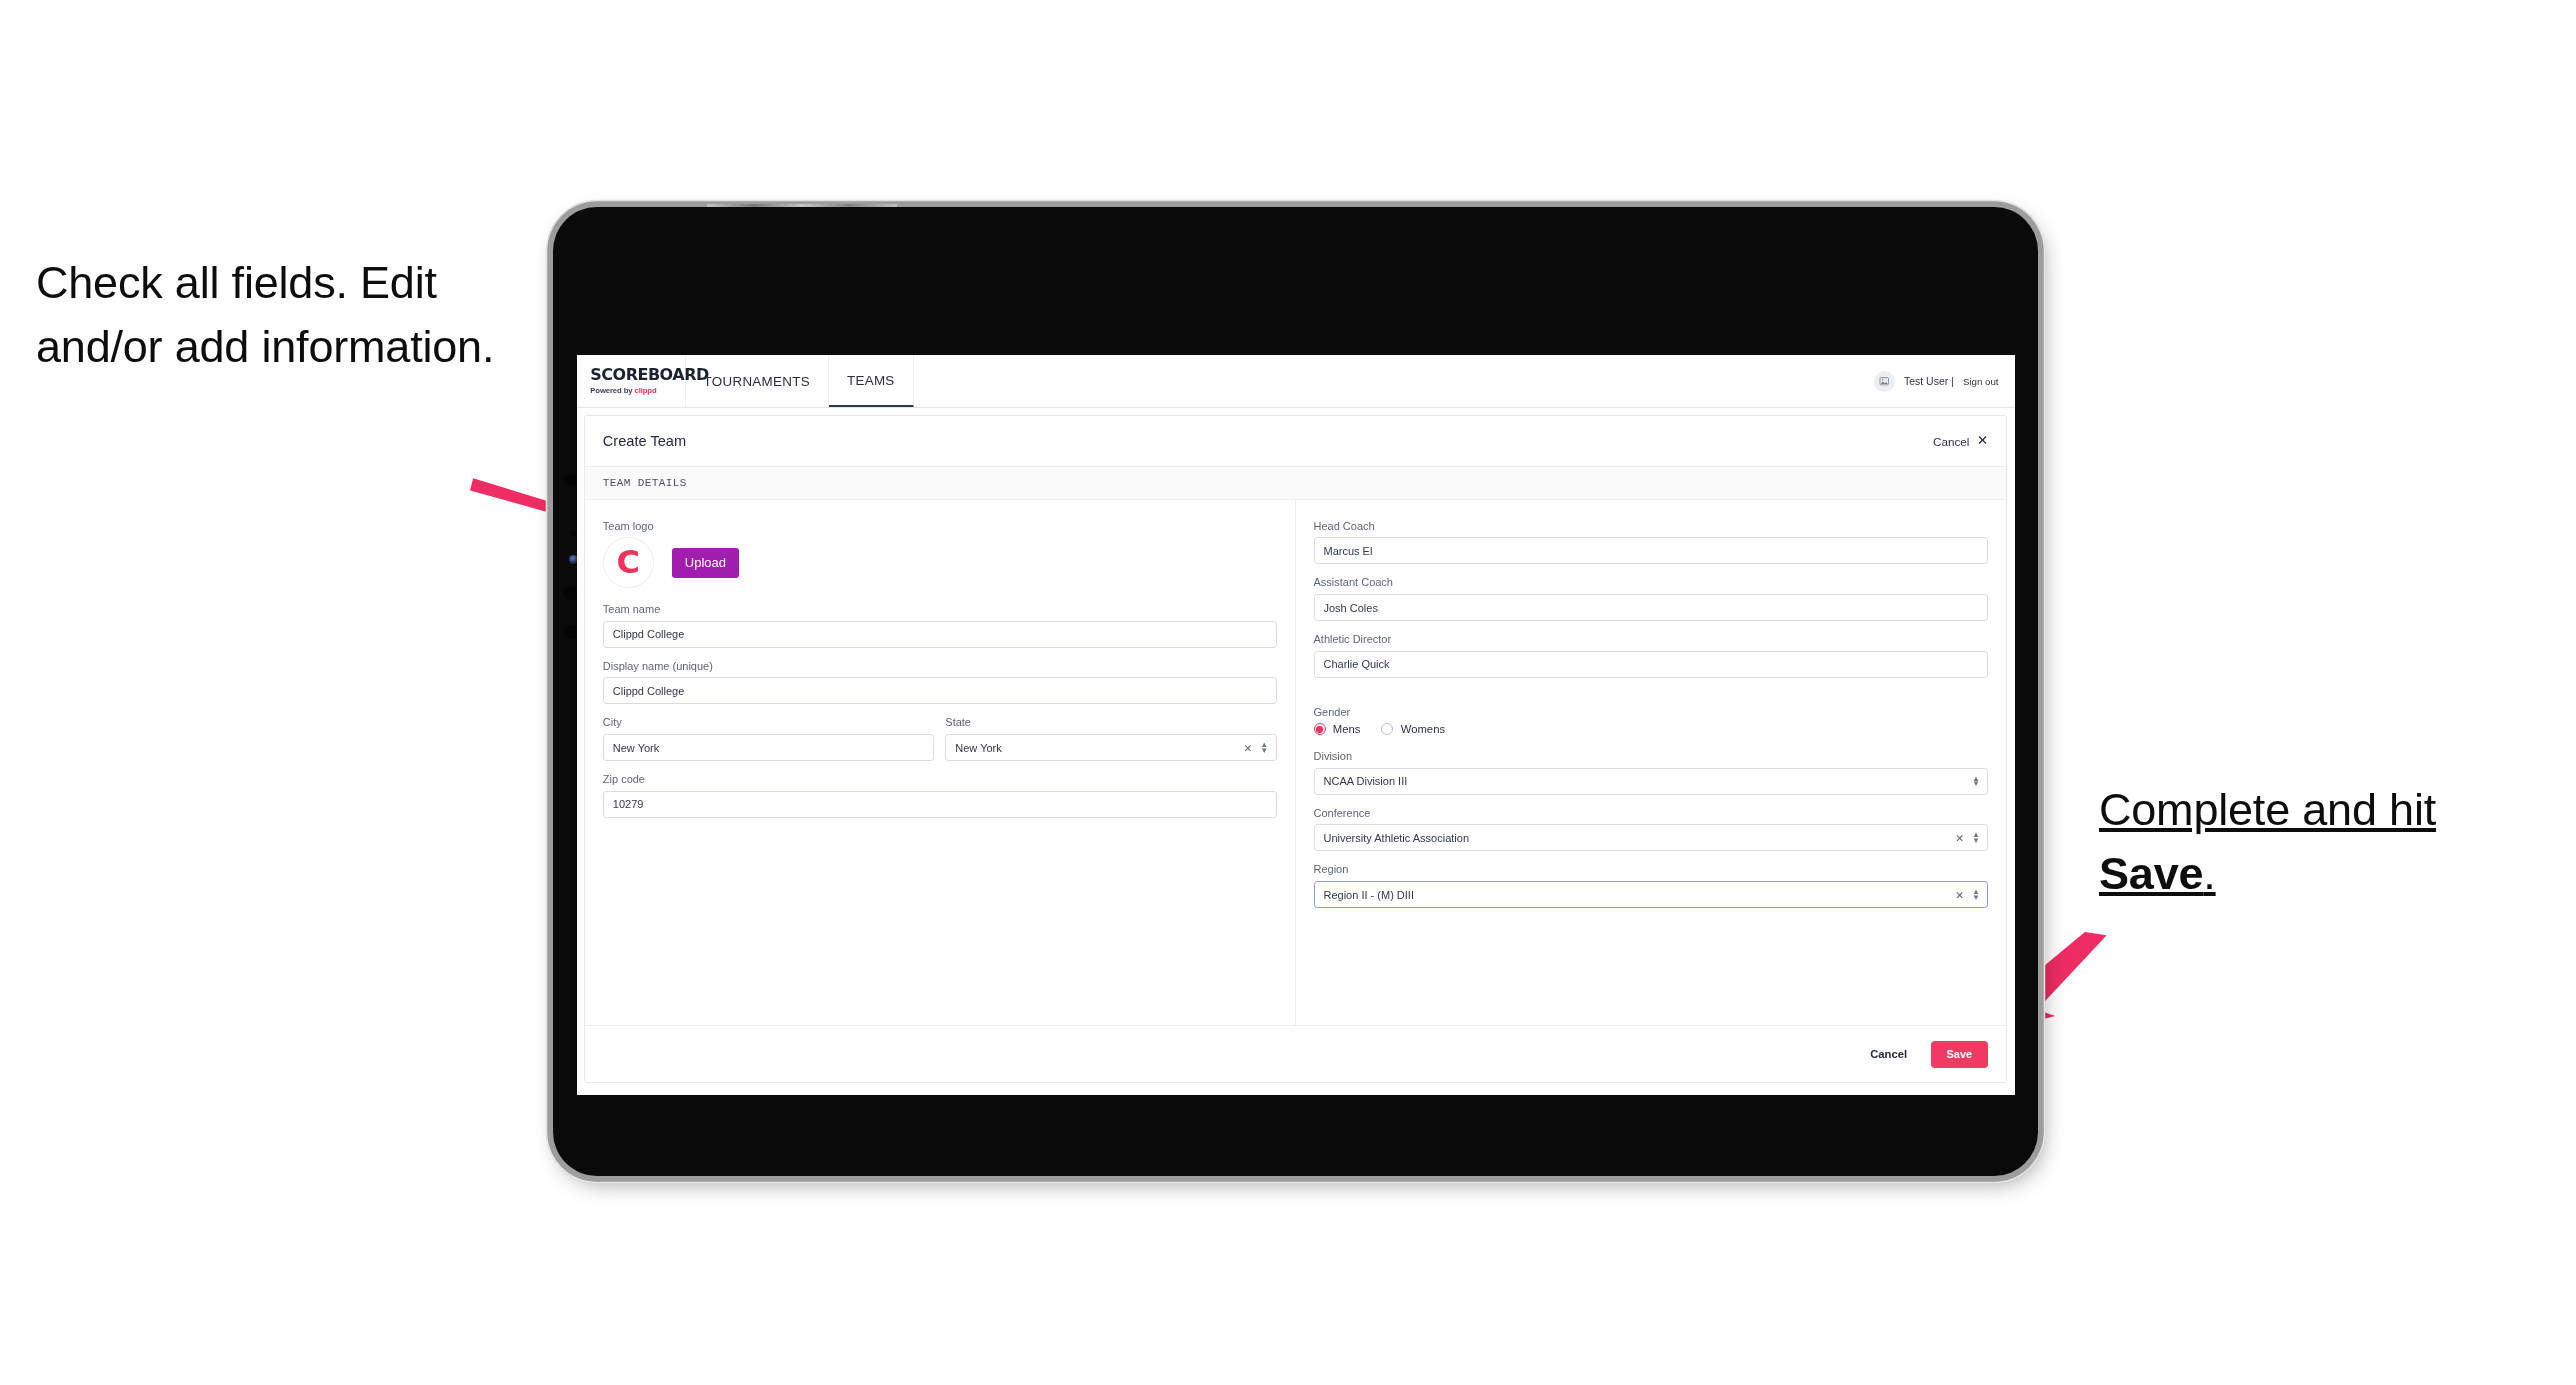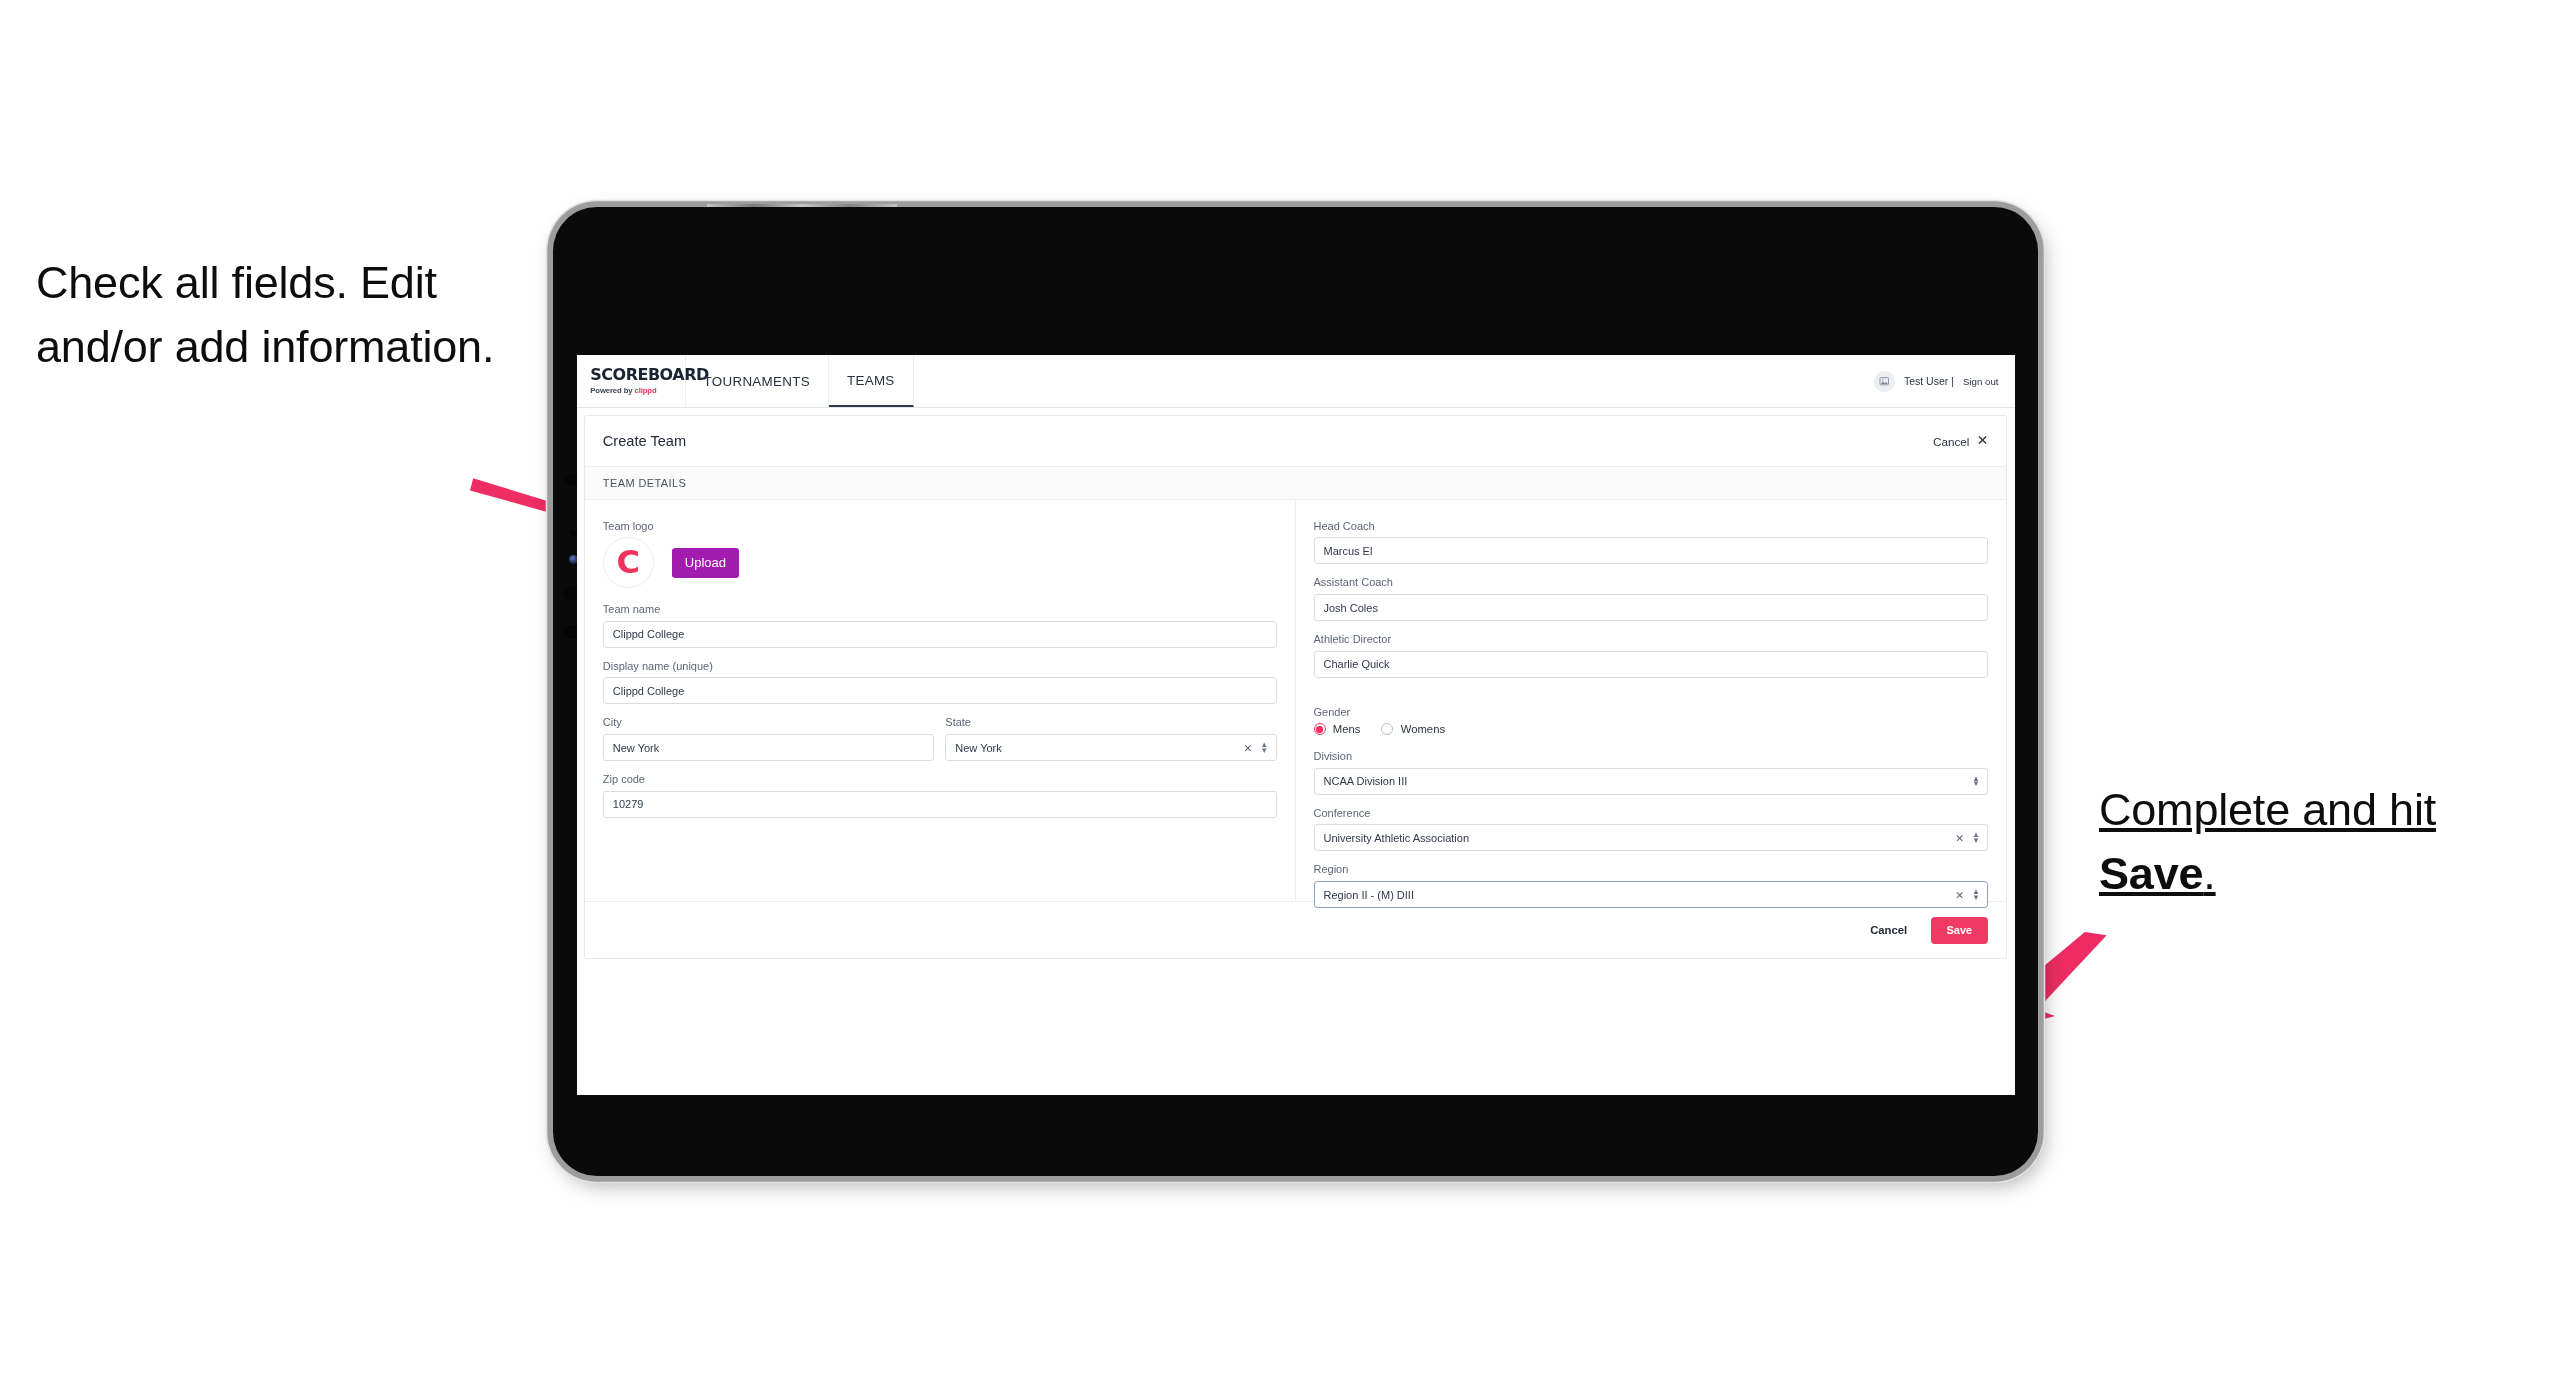--- a/index.html
+++ b/index.html
@@ -142,21 +142,21 @@
   }
   #user-name { font-size: 10.5px; color: #2e3545; }
   #sign-out  { font-size: 9.7px; color: #2e3545; cursor: pointer; }
 
   
   #card {
     margin: 7.3px 7.3px 0 7.3px;
     border: 0.8px solid #e6e8ec;
     border-radius: 2.4px;
     background: #ffffff;
-    height: 544px;
+    height: 668px;
     display: flex;
     flex-direction: column;
     box-sizing: border-box;
   }
   #card-header {
     height: 50px;
     display: flex;
     align-items: center;
     padding: 0 18px;
     box-sizing: border-box;
@@ -170,20 +170,21 @@
   #cancel-top .x { font-size: 13.8px; line-height: 1; }
 
   #section-bar {
     height: 34px;
     background: #fafafb;
     border-top: 0.8px solid #edeef1;
     border-bottom: 0.8px solid #edeef1;
     display: flex; align-items: center;
     padding: 0 18px;
     box-sizing: border-box;
+    font-family: Liberation Mono, monospace;
   }
   #section-bar-label {
     font-size: 11px;
     color: #4a5162;
     letter-spacing: 0.4px;
   }
 
   #form-body {
     flex: 1;
     display: flex;

